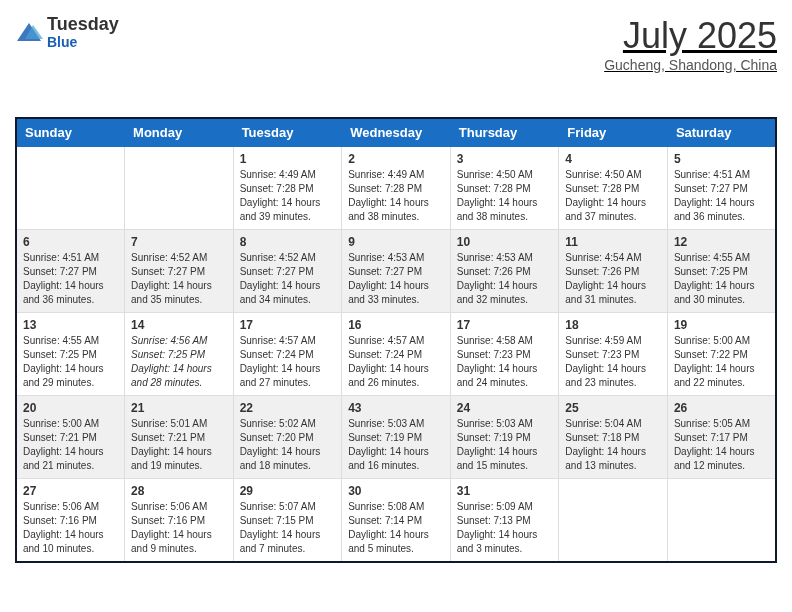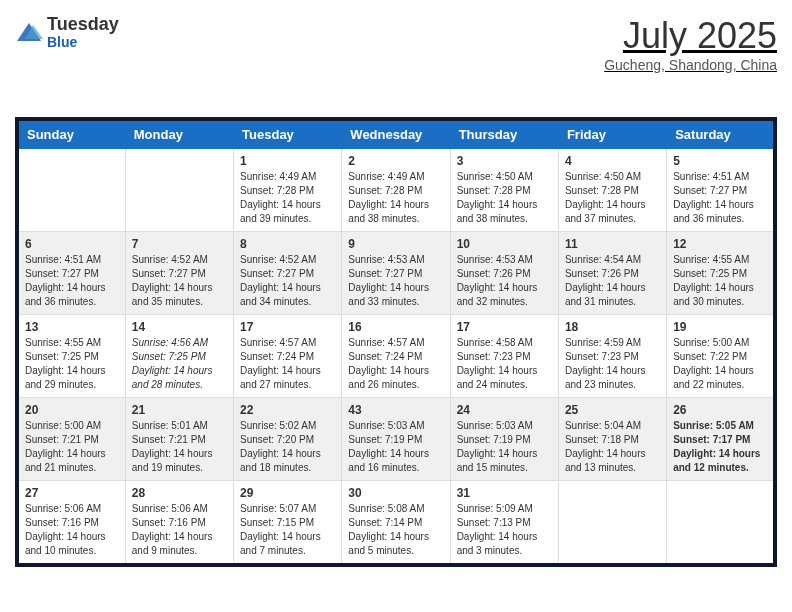--- a/index.html
+++ b/index.html
@@ -50,21 +50,21 @@
       font-weight: normal;
     }
     .location {
       font-size: 14px;
       color: #555;
       margin-left: 17px;
     }
     .calendar {
       width: 100%;
       border-collapse: collapse;
-      border: 4px solid #0f172a;
+      border: 2px solid #0f172a;
       margin-top: 44px;
     }
     .calendar th {
       background-color: #1a6fc4;
       color: white;
       text-align: left;
       padding: 6px 8px;
       font-size: 13px;
       font-weight: bold;
       border: 1px solid #1a6fc4;
@@ -291,21 +291,21 @@
 Daylight: 14 hours and 15 minutes.</div>
         </td>
         <td>
           <span class="day-num">25</span>
           <div class="day-info" style="white-space: pre-line;">Sunrise: 5:04 AM
 Sunset: 7:18 PM
 Daylight: 14 hours and 13 minutes.</div>
         </td>
         <td>
           <span class="day-num">26</span>
-          <div class="day-info" style="white-space: pre-line; font-weight: bold;">Sunrise: 5:05 AM
+          <div class="day-info" style="white-space: pre-line;">Sunrise: 5:05 AM
 Sunset: 7:17 PM
 Daylight: 14 hours and 12 minutes.</div>
         </td>
       </tr>
       <tr class="row-odd">
         <td>
           <span class="day-num">27</span>
           <div class="day-info" style="white-space: pre-line;">Sunrise: 5:06 AM
 Sunset: 7:16 PM
 Daylight: 14 hours and 10 minutes.</div>

